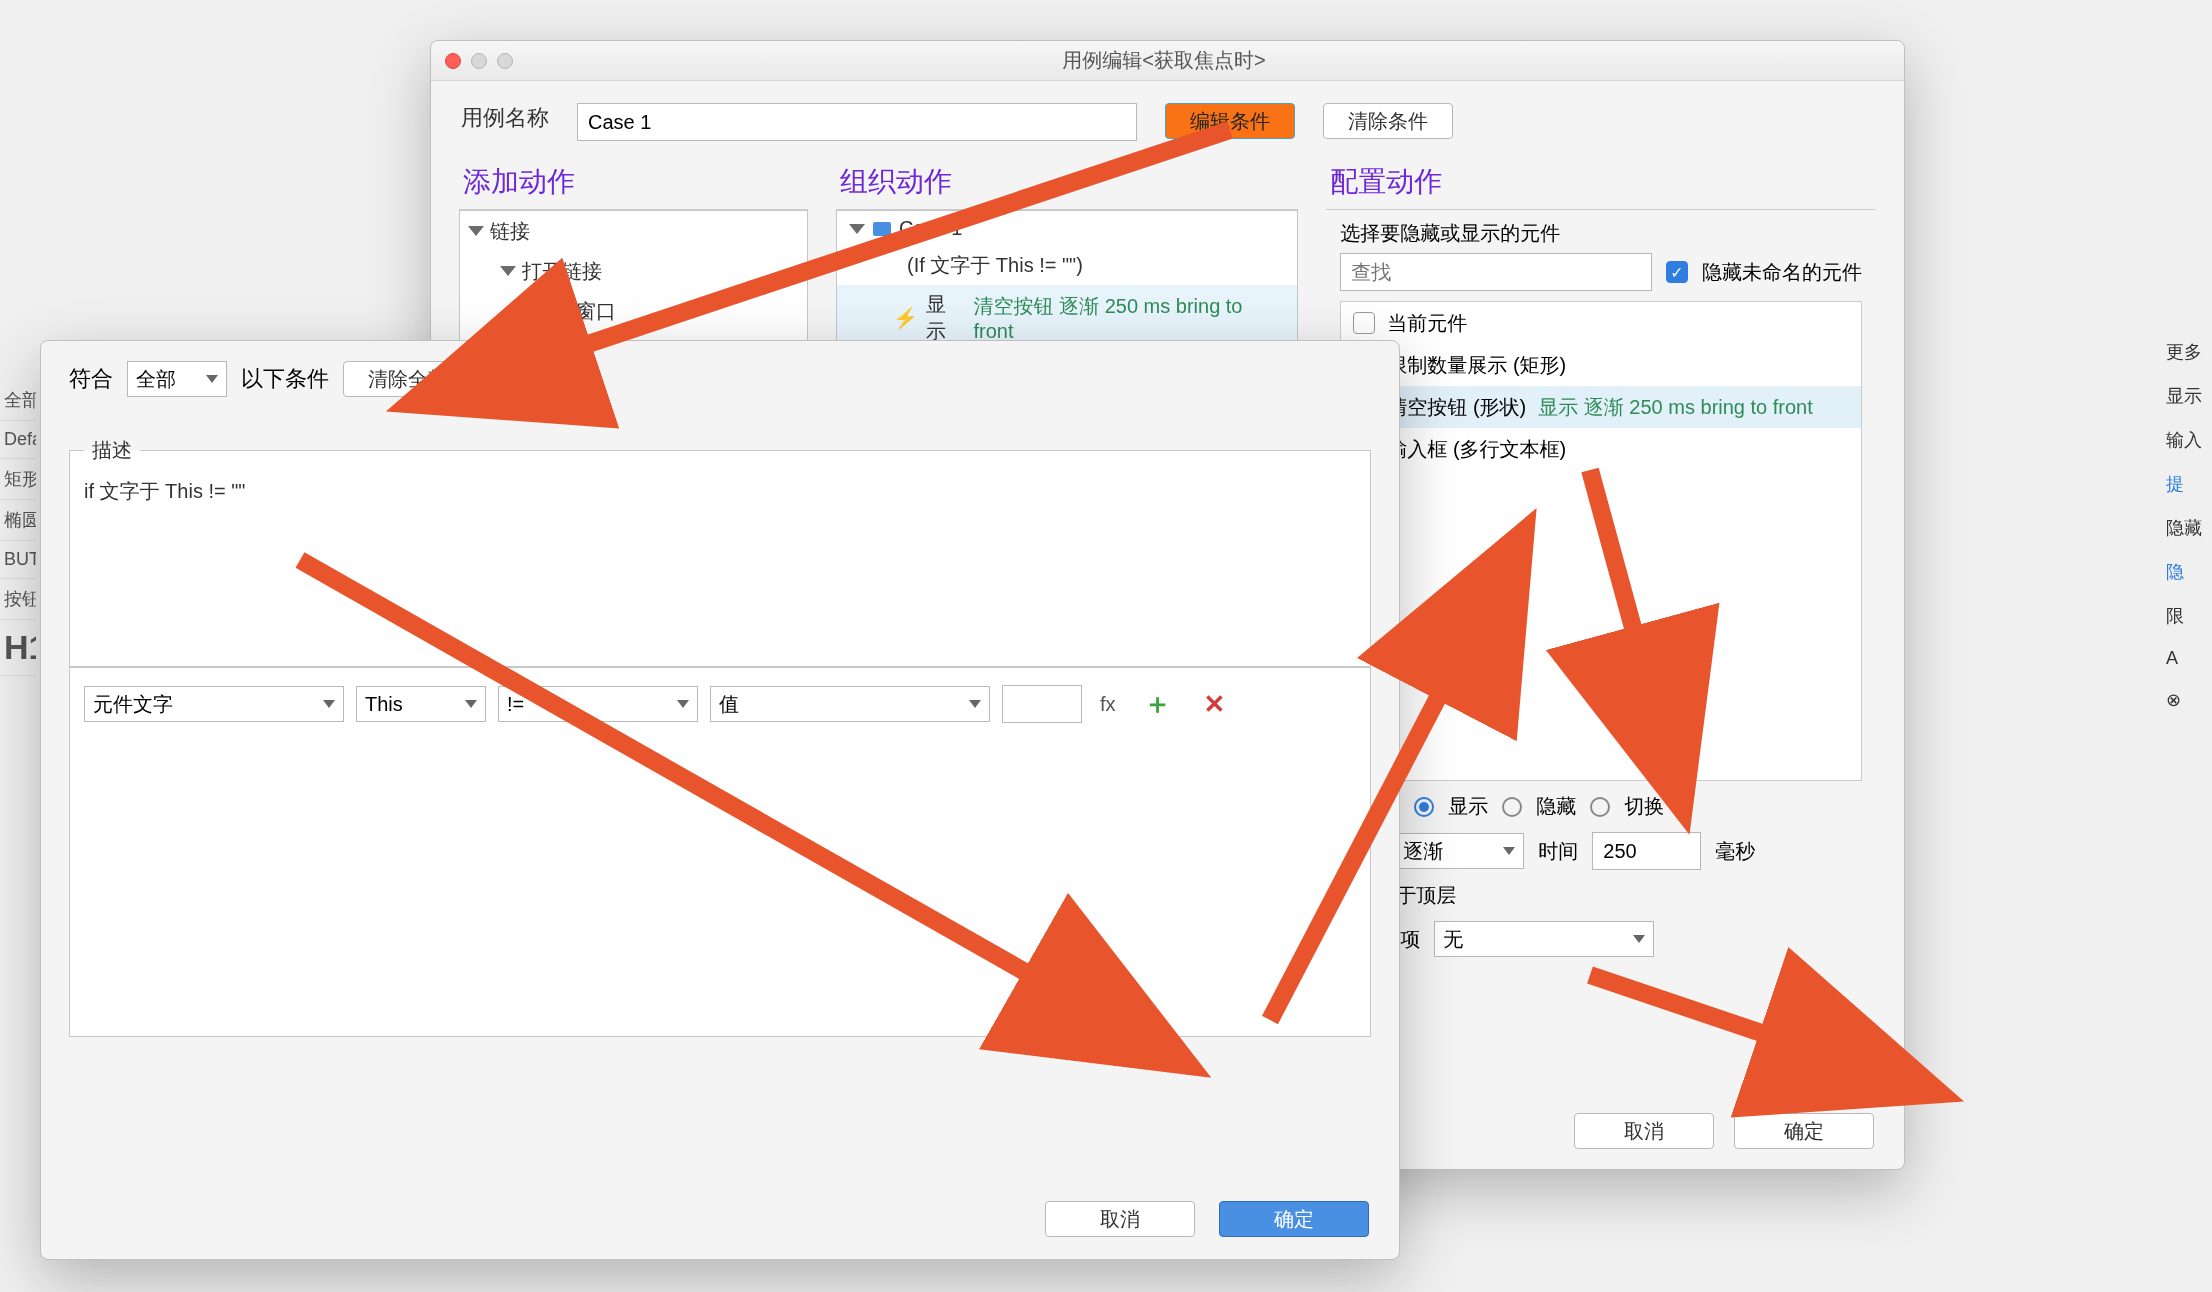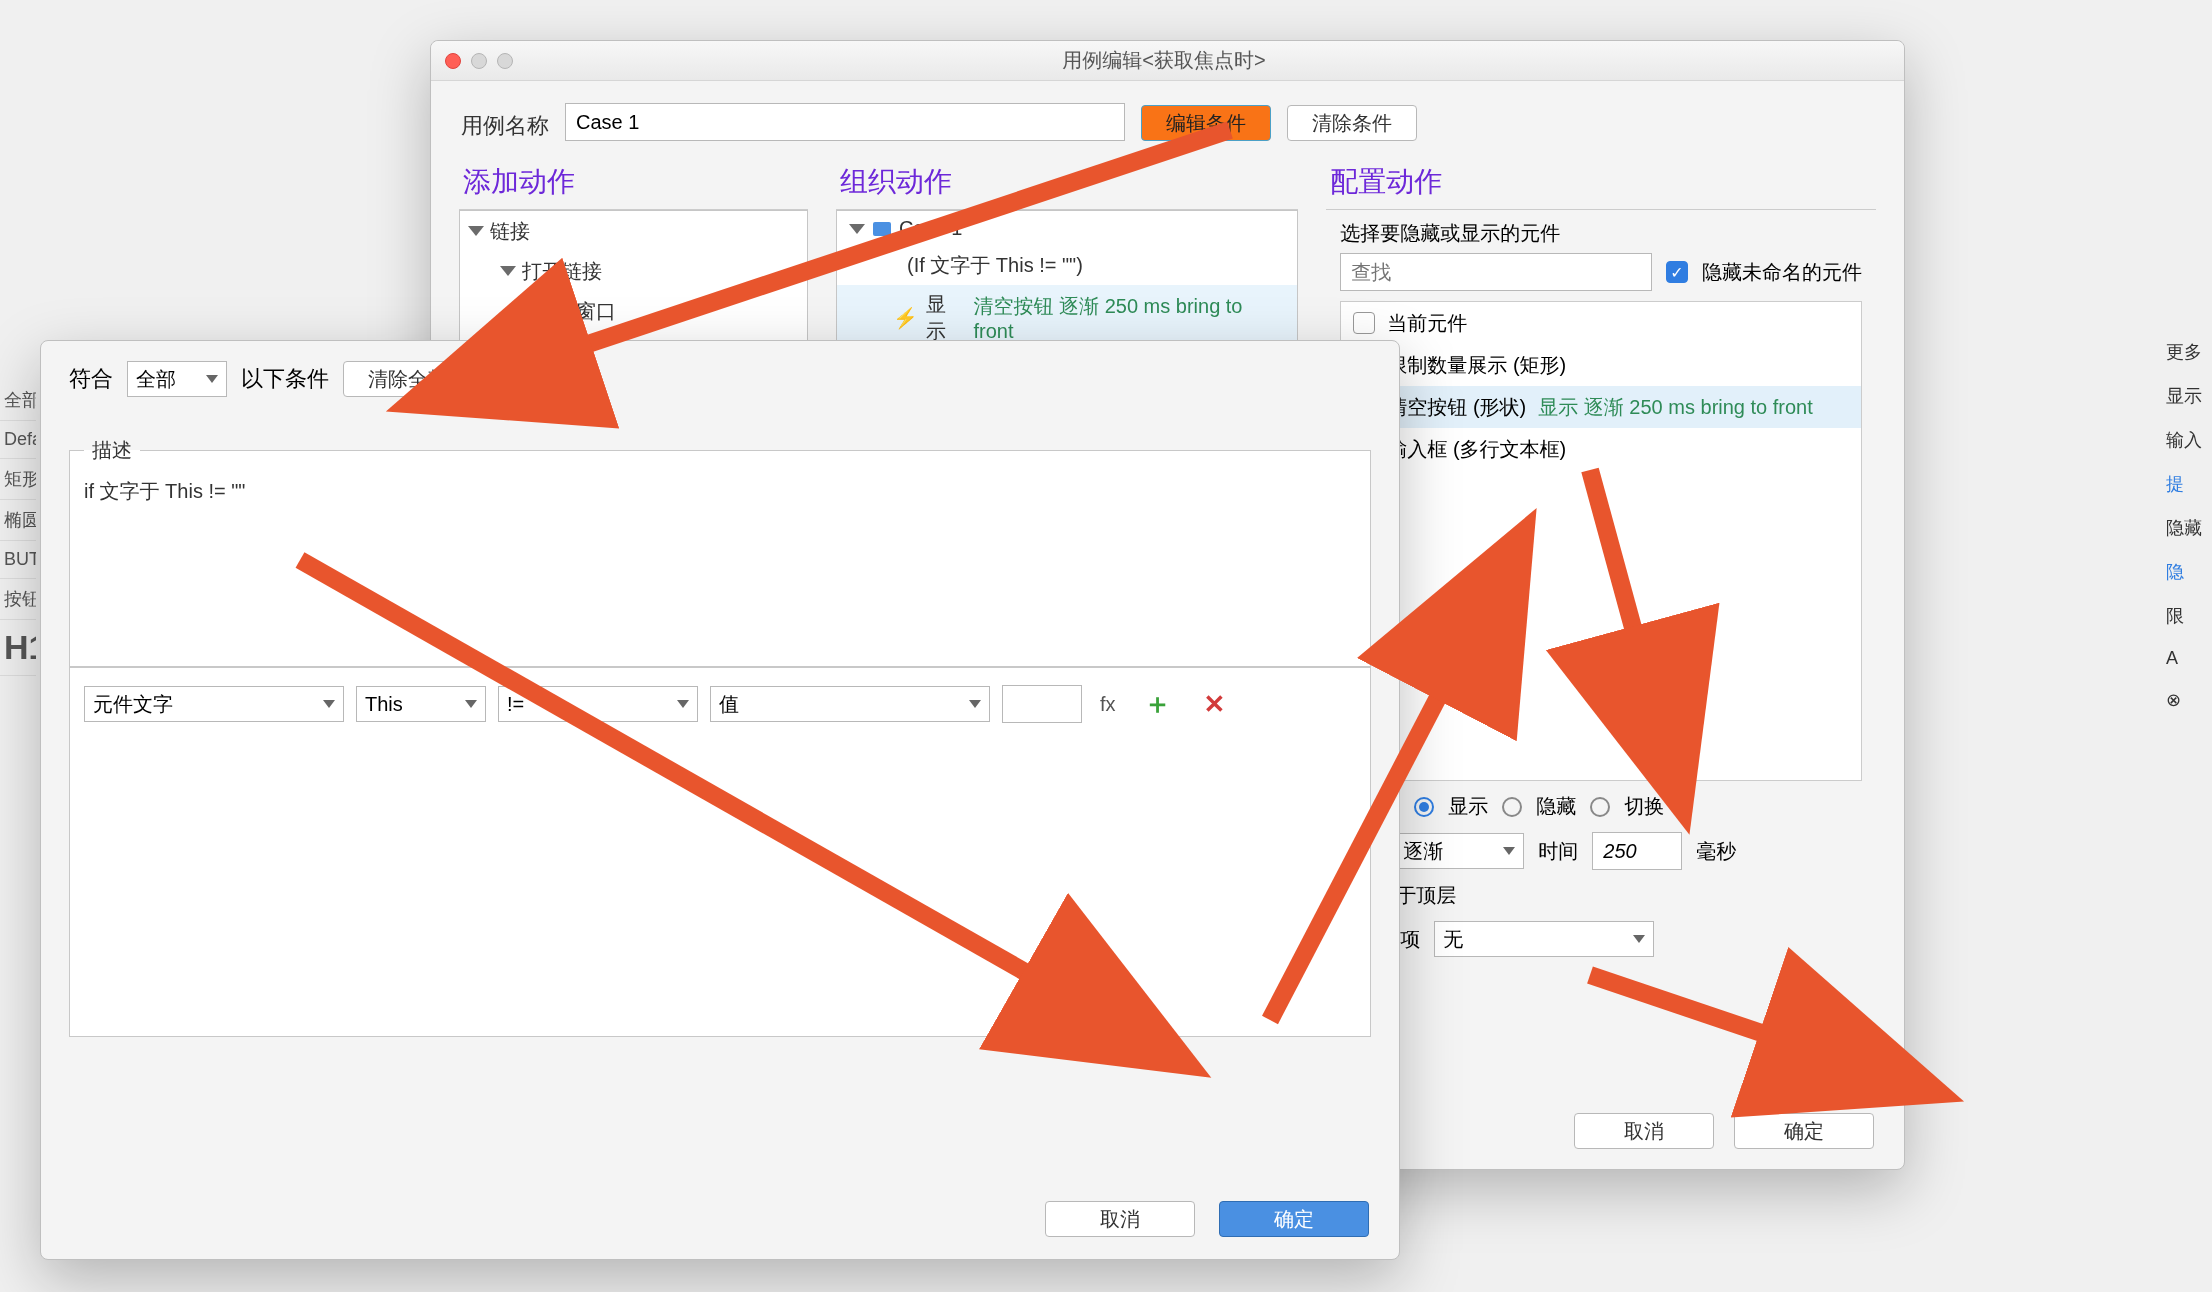--- a/index.html
+++ b/index.html
@@ -22,21 +22,21 @@
   border-radius: 8px 8px 0 0;
 }
 .traffic { display:flex; gap:10px; padding-left:14px; }
 .tl { width:16px; height:16px; border-radius:50%; }
 .tl.red{background:#ff5f56;border:1px solid #e0443e;}
 .tl.grey{background:#d8d8d8;border:1px solid #b5b5b5;}
 .titlebar .title { position:absolute; left:0; right:7px; text-align:center; font-size:20px; color:#555; }
 
 
 #win-case { left:430px; top:40px; width:1475px; height:1130px; }
-#win-case .row1 { display:flex; align-items:flex-end; gap:16px; padding:22px 30px 14px 30px; }
+#win-case .row1 { display:flex; align-items:flex-start; gap:28px; padding:22px 30px 14px 30px; }
 .lbl { font-size:22px; color:#333; }
 .txt {
   height:38px; border:1px solid #b8b8b8; background:#fff; font-size:20px; padding:4px 10px;
 }
 .btn {
   height:36px; padding:0 24px; font-size:20px;
   background:#fff; border:1px solid #b8b8b8; border-radius:4px; color:#333;
   display:inline-flex; align-items:center; justify-content:center; cursor:pointer;
 }
 .btn.primary { background:#f97316; border-color:#4aa0c7; color:#222; }
@@ -223,21 +223,21 @@
           <span class="radio"></span>
           <span>切换</span>
         </div>
         <div class="cfg-line">
           <span>动画</span>
           <div class="sel-box" style="width:130px">
             <span>逐渐</span>
               <span class="caret"></span>
           </div>
           <span>时间</span>
-          <input class="txt" style="width: 90px; font-style: italic;" value="250">
+          <input class="txt" style="width: 109px;" value="250">
           <span>毫秒</span>
         </div>
         <div class="cfg-line">
           <span class="chk on">✓</span>
           <span>置于顶层</span>
         </div>
         <div class="cfg-line">
           <span>更多选项</span>
           <div class="sel-box" style="width:220px">
             <span>无</span>

